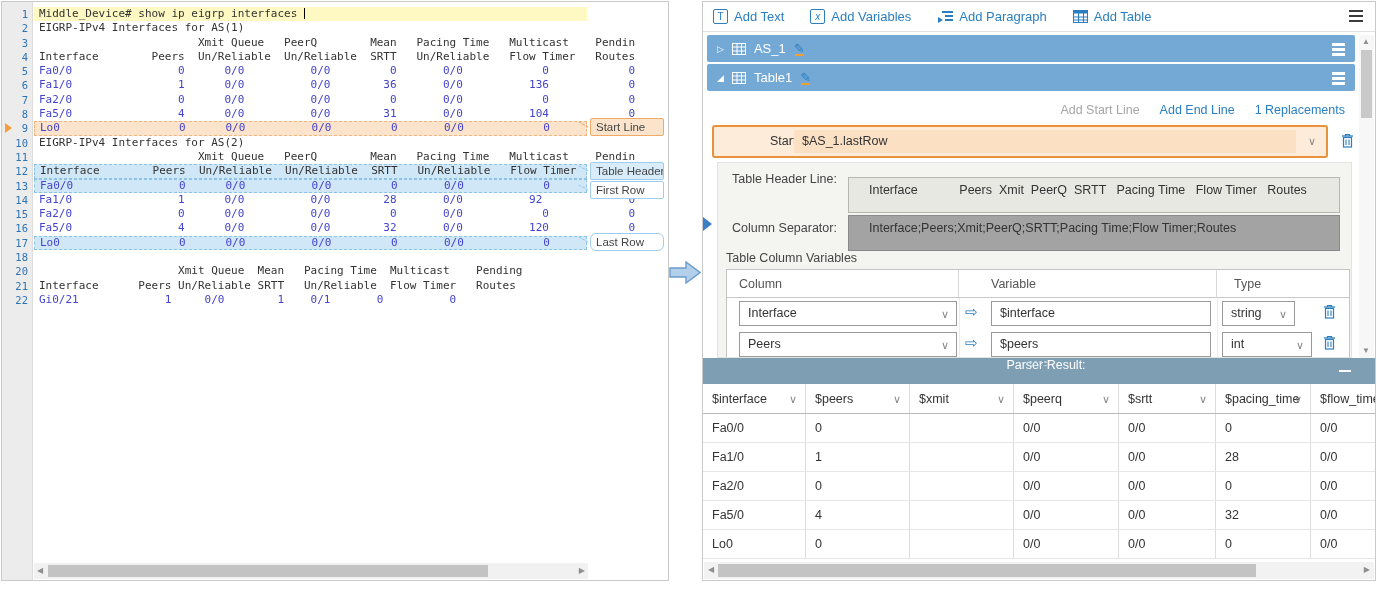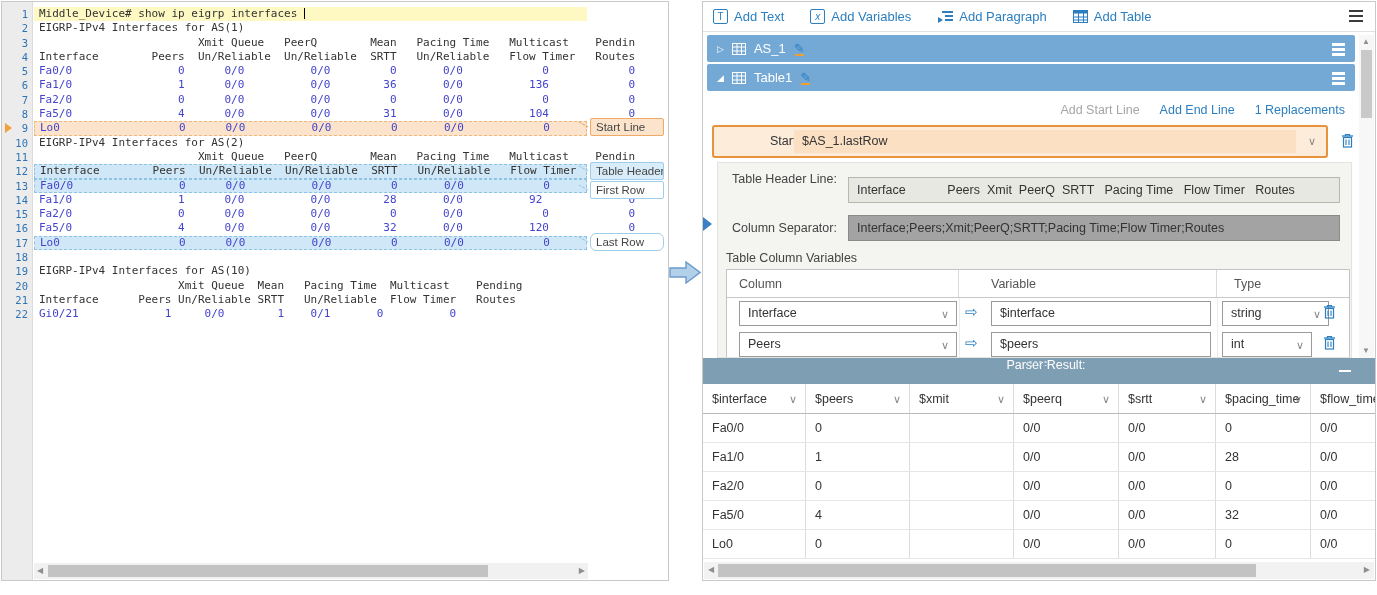--- a/index.html
+++ b/index.html
@@ -59,21 +59,21 @@
   .startline { position:absolute; left:9px; top:123px; width:616px; height:33px; border:2px solid #e8923c; border-radius:3px; background:#fdecd9; }
   .startline .lbl { position:absolute; left:8px; top:7px; font-size:12.5px; color:#333;margin-left:48px; }
   .startline .val { position:absolute; left:80px; right:30px; top:3px; bottom:3px; background:#fbe0c4; font-size:12.5px; color:#333; line-height:23px; padding-left:8px; }
   .chev { color:#888; font-size:11px; }
   .startline .chev { position:absolute; right:10px; top:8px; }
   .trash { display:inline-block; }
   .trash-1 { position:absolute; left:638px; top:131px; }
 
   .graypanel { position:absolute; left:14px; top:160px; width:635px; height:196px; background:#f4f4f1; border:1px solid #e3e3df; overflow:hidden; }
   .fld-lbl { position:absolute; left:14px; font-size:12.5px; color:#444; }
-  .fld { position:absolute; left:130px; width:492px; height:26px; border:1px solid #b7b7af; font-size:12.5px; color:#333; line-height:24px; padding-left:8px; white-space:pre; overflow:hidden; }
+  .fld { position:absolute; left:130px; width:492px; height:36px; border:1px solid #b7b7af; font-size:12.5px; color:#333; line-height:24px; padding-left:20px; white-space:pre; overflow:hidden; }
   .fld-gray { background:#e8e8e2; }
   .fld-white { background:#a3a3a3; border-color:#8a8a8a; }
   .tcv-lbl { position:absolute; left:8px; top:88px; font-size:12.5px; color:#444; }
   .varstable { position:absolute; left:8px; top:106px; width:624px; height:120px; background:#fff; border:1px solid #c4c4c4; }
   .vhead { display:flex; height:28px; border-bottom:1px solid #c8c8c8; font-size:12.5px; color:#555; align-items:center; }
   .vhead .c1 { width:232px; padding-left:12px; border-right:1px solid #d9d9d9; height:100%; line-height:28px; }
   .vhead .c2 { width:258px; padding-left:32px; border-right:1px solid #d9d9d9; height:100%; line-height:28px; }
   .vhead .c3 { width:132px; padding-left:17px; height:100%; line-height:28px; }
   .vrow { position:relative; height:31px; }
   .vrow .b1 { position:absolute; left:232px; top:0; bottom:0; border-left:1px solid #ededed; }
@@ -119,21 +119,20 @@
         <div class="cline hl-orange"><span class="gmk"></span><span class="ln">9</span><div class="crow k-data">Lo0                  0      0/0          0/0         0       0/0            0            0</div></div>
         <div class="cline"><span class="ln">10</span><div class="crow k-head">EIGRP-IPv4 Interfaces for AS(2)</div></div>
         <div class="cline"><span class="ln">11</span><div class="crow k-head">                        Xmit Queue   PeerQ        Mean   Pacing Time   Multicast    Pendin</div></div>
         <div class="cline hl-blue"><span class="ln">12</span><div class="crow k-head">Interface        Peers  Un/Reliable  Un/Reliable  SRTT   Un/Reliable   Flow Timer   Routes</div></div>
         <div class="cline hl-blue"><span class="ln">13</span><div class="crow k-data">Fa0/0                0      0/0          0/0         0       0/0            0            0</div></div>
         <div class="cline"><span class="ln">14</span><div class="crow k-data">Fa1/0                1      0/0          0/0        28       0/0          92             0</div></div>
         <div class="cline"><span class="ln">15</span><div class="crow k-data">Fa2/0                0      0/0          0/0         0       0/0            0            0</div></div>
         <div class="cline"><span class="ln">16</span><div class="crow k-data">Fa5/0                4      0/0          0/0        32       0/0          120            0</div></div>
         <div class="cline hl-blue"><span class="ln">17</span><div class="crow k-data">Lo0                  0      0/0          0/0         0       0/0            0            0</div></div>
         <div class="cline"><span class="ln">18</span><div class="crow k-head"></div></div>
-        <div class="cline"><span class="ln">19</span><div class="crow k-head">EIGRP-IPv4 Interfaces for AS(10)</div></div>
         <div class="cline"><span class="ln">20</span><div class="crow k-head">                     Xmit Queue  Mean   Pacing Time  Multicast    Pending</div></div>
         <div class="cline"><span class="ln">21</span><div class="crow k-head">Interface      Peers Un/Reliable SRTT   Un/Reliable  Flow Timer   Routes</div></div>
         <div class="cline"><span class="ln">22</span><div class="crow k-data">Gi0/21             1     0/0        1    0/1       0          0</div></div>
       </div>
     <div id="annlayer">
         <div class="conn conn-orange" style="left: 576px; top: 122px;"></div>
         <div class="ann ann-orange" style="top: 116px;">Start Line</div>
         <div class="conn" style="left: 576px; top: 166px;"></div>
         <div class="ann ann-blue" style="top: 160px;">Table Header</div>
         <div class="conn" style="left: 576px; top: 185px;"></div>
@@ -267,21 +266,21 @@
           <span class="c2">Variable</span>
           <span class="c3">Type</span>
         </div>
         <div id="varsbody">
             <div class="vrow">
               <span class="b1"></span>
               <span class="b2"></span>
               <div class="vdd" style="left:12px;width:218px">Interface<span class="chev">∨</span></div>
               <span class="varrow">⇨</span>
               <div class="vin" style="left:264px;width:220px">$interface</div>
-              <div class="vdd" style="left:495px;width:107px">string<span class="chev">∨</span></div>
+              <div class="vdd" style="left:495px;width:73px">string<span class="chev">∨</span></div>
               <span class="vtrash"><svg width="13" height="15" viewBox="0 0 13 15">
                   <path d="M1 3h11" stroke="#2b7fc0" stroke-width="1.3" fill="none"></path>
                   <path d="M4.5 3V1.5h4V3" stroke="#2b7fc0" stroke-width="1.2" fill="none"></path>
                   <rect x="2.5" y="4.5" width="8" height="9.5" fill="none" stroke="#2b7fc0" stroke-width="1.2"></rect>
                   <path d="M5 6.5v5.5 M8 6.5v5.5" stroke="#2b7fc0" stroke-width="1.1"></path>
                 </svg></span>
             </div>
             <div class="vrow">
               <span class="b1"></span>
               <span class="b2"></span>

